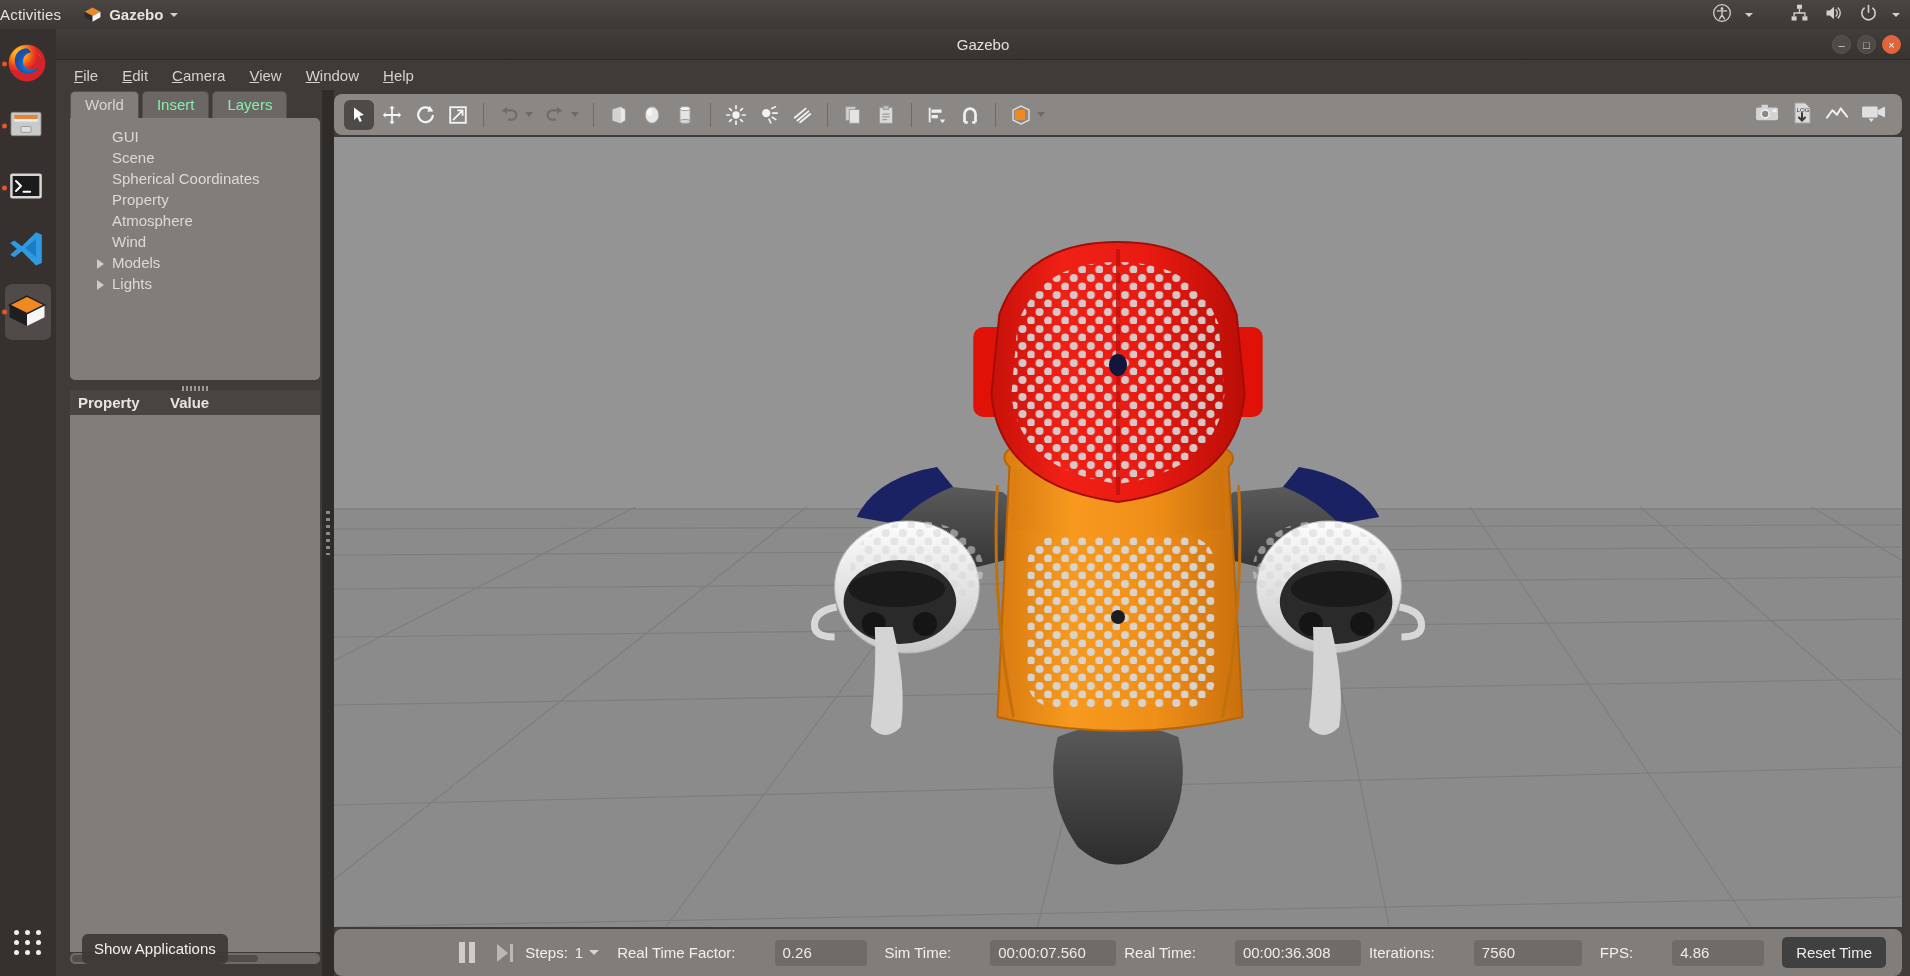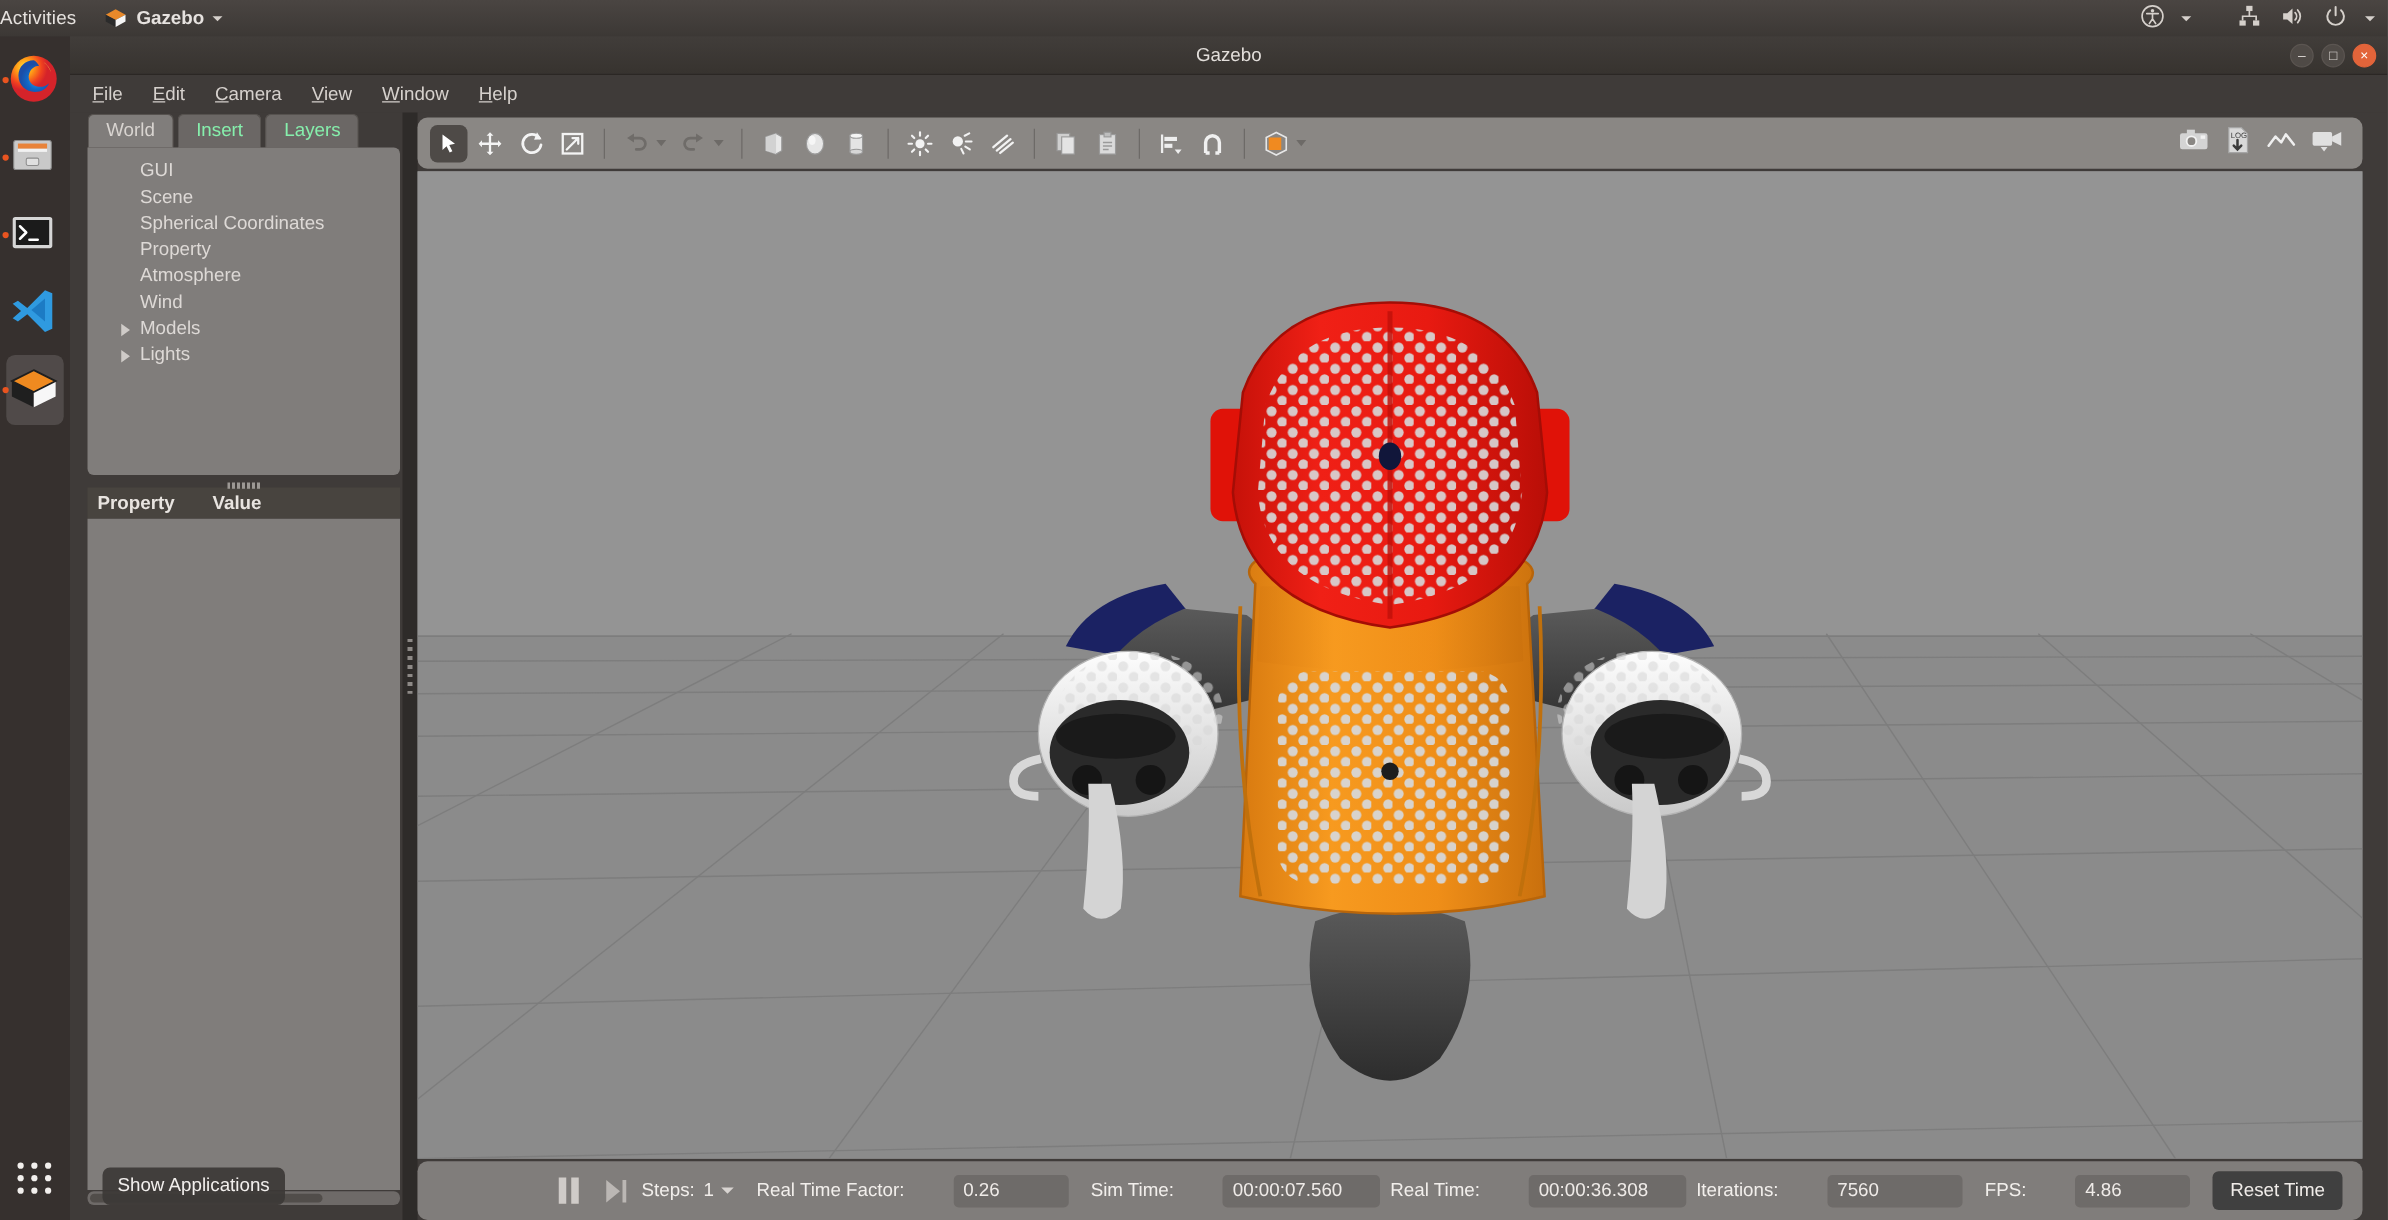--- a/index.html
+++ b/index.html
@@ -156,21 +156,21 @@
     position: absolute; left: 266px; top: 0; width: 12px; height: 886px;
     background: #2e2b29;
   }
   .splitter i {
     position: absolute; left: 4px; top: 50%; transform: translateY(-50%);
     width: 4px; height: 44px; display: block;
     background: repeating-linear-gradient(to bottom,#8d8986 0 3px, transparent 3px 7px);
   }
 
   
-  .right-col { position: absolute; left: 278px; top: 0; right: 20px; height: 886px; }
+  .right-col { position: absolute; left: 278px; top: 0; right: 8px; height: 886px; }
 
   .gz-toolbar {
     position: relative; height: 41px; margin: 4px 0 0 0;
     background: #8a8784; border-radius: 8px;
     display: flex; align-items: center; padding-left: 10px; gap: 3px;
   }
   .tbtn {
     width: 30px; height: 30px; border-radius: 6px;
     display: flex; align-items: center; justify-content: center;
   }

